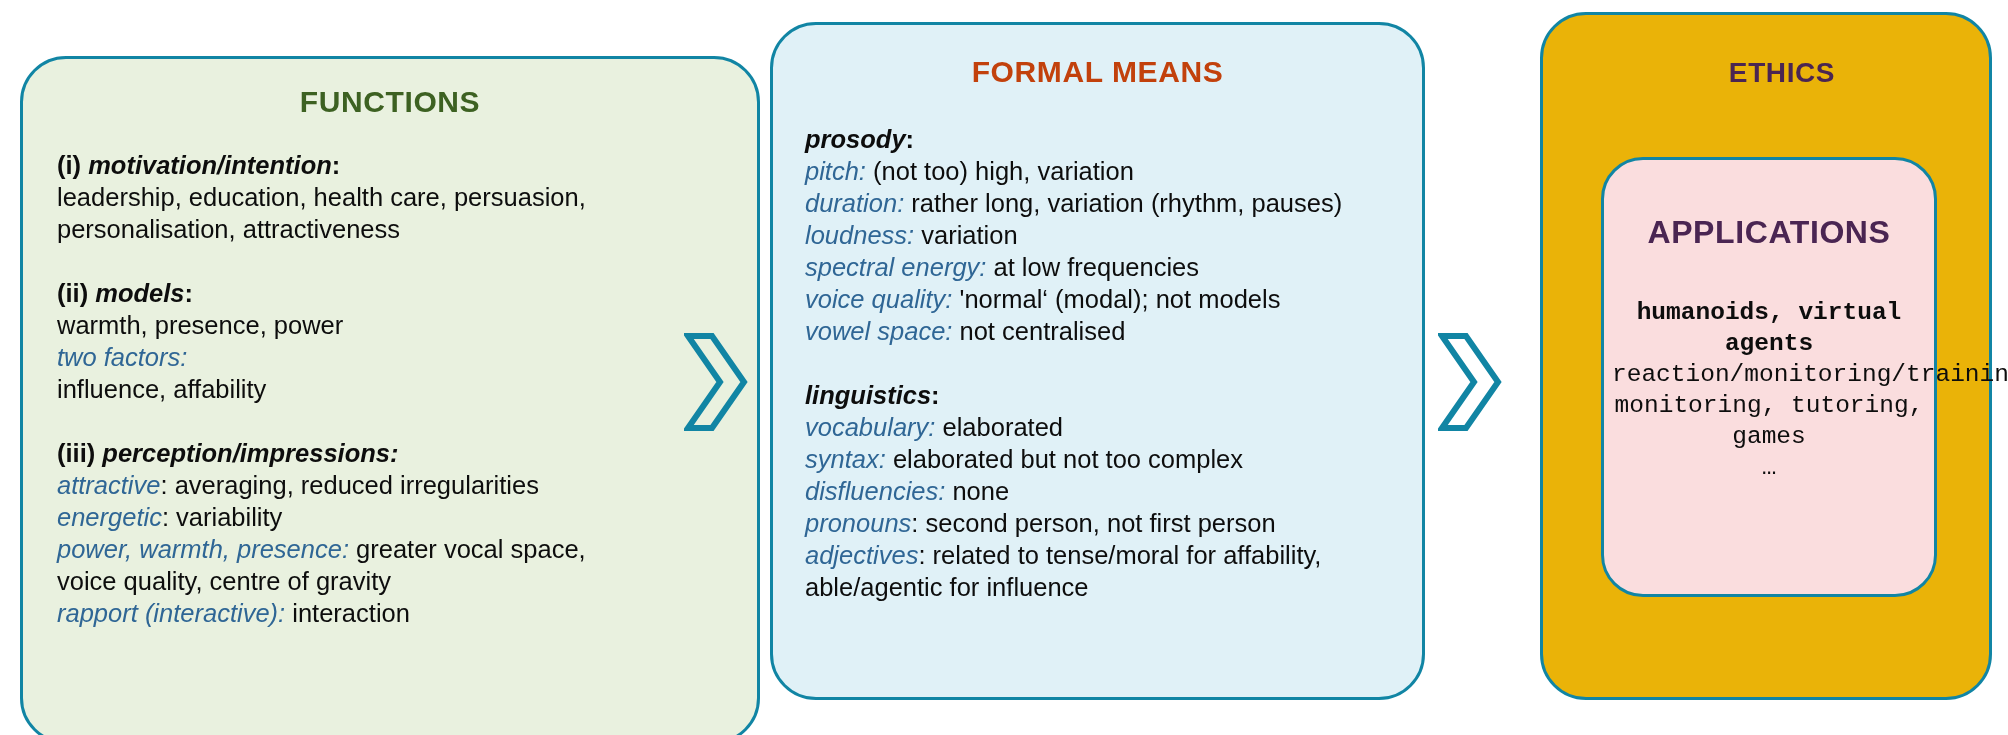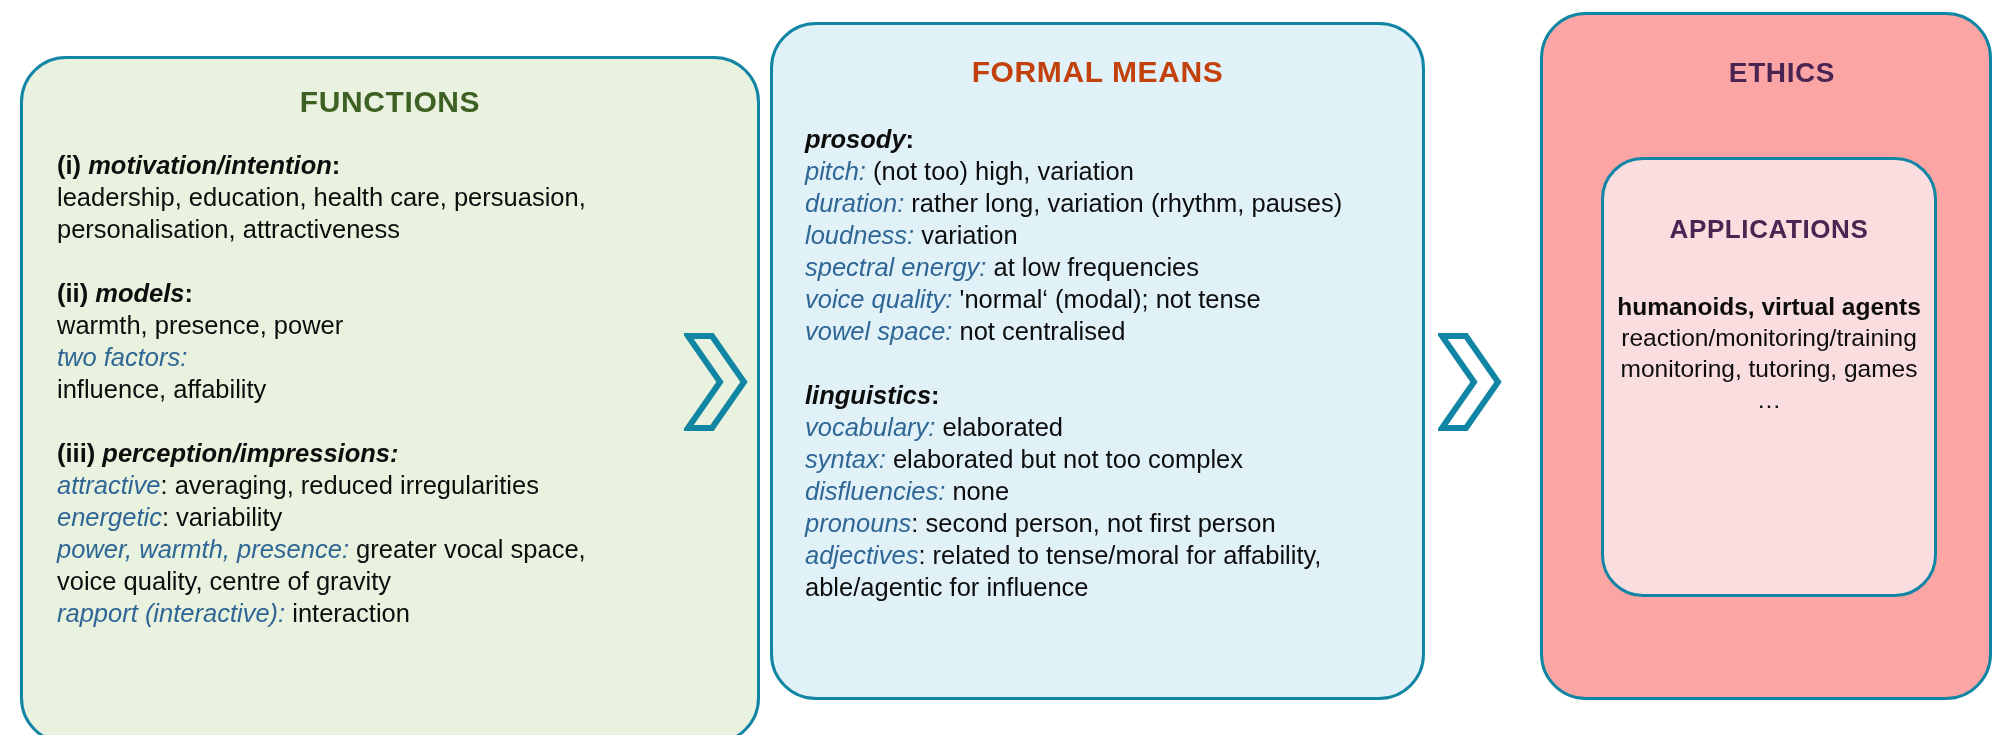--- a/index.html
+++ b/index.html
@@ -27,21 +27,21 @@
     left: 20px;  top: 12px;  width: 740px; height: 688px;
     background: #E9F1DF;
     margin-top: 44px;
   }
   #panel-formal {
     left: 770px; top: 22px;  width: 655px; height: 678px;
     background: #E0F1F7;
   }
   #panel-ethics {
     left: 1540px; top: 12px; width: 452px; height: 688px;
-    background: #fca5a5;
+    background: #eab308;
     padding-left: 32px;
   }
   #panel-applications {
     position: absolute;
     left: 58px; top: 142px; width: 336px; height: 440px;
     background: #FADDDE;
     border: 3px solid #1185A4;
     border-radius: 42px;
   }
 
@@ -61,21 +61,21 @@
     font-size: 30px;
     color: #c2410c;
   }
   #title-ethics {
     margin-top: 42px;
     font-size: 28px;
     color: #4A2552;
   }
   #title-applications {
     margin-top: 54px;
-    font-size: 26px;
+    font-size: 32px;
     color: #4A2552;
   }
 
   
   .body-text {
     font-size: 25.5px;
     line-height: 32px;
     color: #0d0d0d;
   }
   #body-functions { padding: 30px 26px 0 34px; }
@@ -99,20 +99,21 @@
   }
   .val { color: #0d0d0d; }
 
   
   #body-applications {
     text-align: center;
     font-size: 24.5px;
     line-height: 31px;
     color: #0d0d0d;
     padding: 46px 8px 0 8px;
+    font-family: Liberation Mono, monospace;
   }
   #body-applications .strong { font-weight: bold; }
 
   
   .chevron {
     position: absolute;
     width: 64px;
     height: 104px;
   }
   #chevron-1 { left: 684px;  top: 330px; }
@@ -156,21 +157,21 @@
 
   <div class="panel" id="panel-formal">
     <div class="panel-title" id="title-formal">FORMAL MEANS</div>
     <div class="body-text" id="body-formal">
         <div class="group">
           <div class="group-head line">prosody<span class="colon">:</span></div>
           <div class="line"><span class="lbl">pitch:</span><span class="val">  (not too) high, variation</span></div>
           <div class="line"><span class="lbl">duration:</span><span class="val"> rather long, variation (rhythm, pauses)</span></div>
           <div class="line"><span class="lbl">loudness:</span><span class="val"> variation</span></div>
           <div class="line"><span class="lbl">spectral energy:</span><span class="val"> at low frequencies</span></div>
-          <div class="line"><span class="lbl">voice quality:</span><span class="val">  'normal‘ (modal); not tense</span></div>
+          <div class="line"><span class="lbl">voice quality:</span><span class="val">  'normal‘ (modal); not models</span></div>
           <div class="line"><span class="lbl">vowel space:</span><span class="val"> not centralised</span></div>
         </div>
         <div class="group">
           <div class="group-head line">linguistics<span class="colon">:</span></div>
           <div class="line"><span class="lbl">vocabulary:</span><span class="val"> elaborated</span></div>
           <div class="line"><span class="lbl">syntax:</span><span class="val"> elaborated but not too complex</span></div>
           <div class="line"><span class="lbl">disfluencies:</span><span class="val"> none</span></div>
           <div class="line"><span class="lbl">pronouns</span><span class="val">: second person, not first person</span></div>
           <div class="line"><span class="lbl">adjectives</span><span class="val">: related to tense/moral for affability,</span></div>
           <div class="line"><span class="val">able/agentic for influence</span></div>

